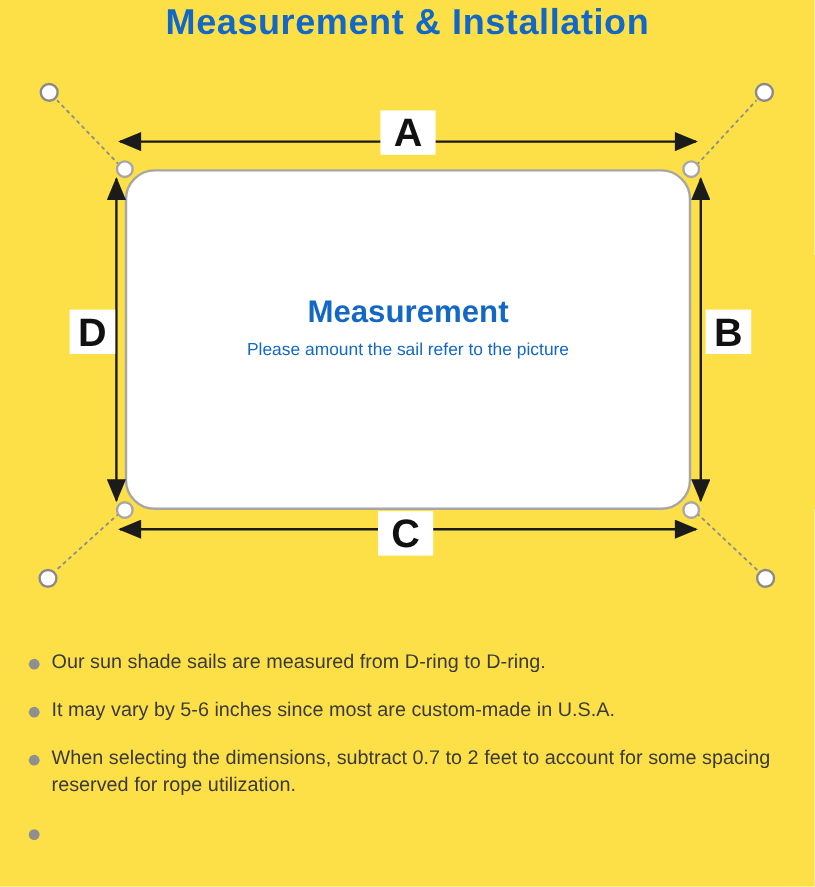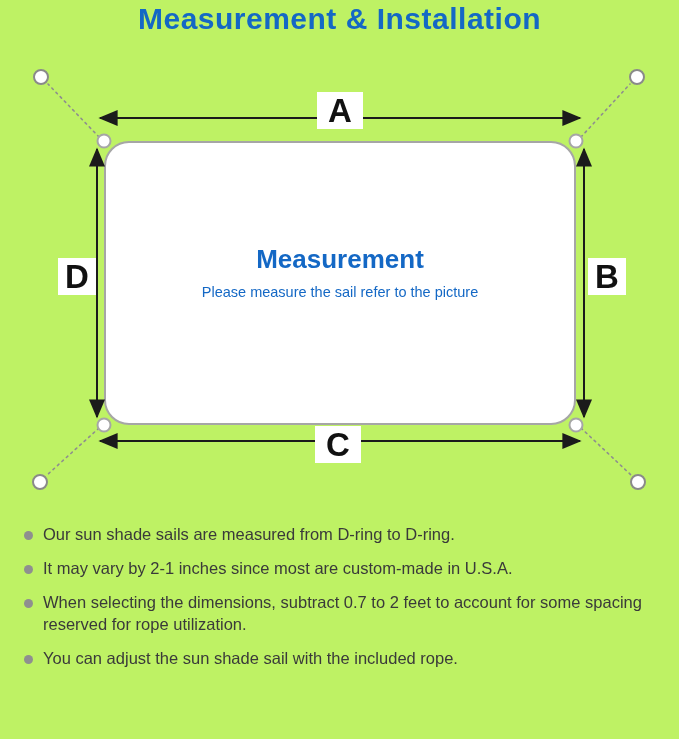--- a/index.html
+++ b/index.html
@@ -7,21 +7,21 @@
   body {
     width: 679px;
     height: 739px;
     font-family: "Liberation Sans", sans-serif;
     position: relative;
   }
   .page {
     position: relative;
     width: 679px;
     height: 739px;
-    background: #bef264;
+    background: #fde047;
     overflow: hidden;
   }
   .title {
     position: absolute;
     top: 2px;
     left: 0;
     width: 100%;
     text-align: center;
     font-size: 30px;
     font-weight: bold;
@@ -73,20 +73,21 @@
     padding: 0 18px 0 24px;
     list-style: none;
   }
   .bullet-item {
     display: flex;
     align-items: flex-start;
     margin-bottom: 12px;
     color: #3a3a3a;
     font-size: 16.5px;
     line-height: 1.33;
+    margin-top: 18px;
   }
   .bullet-dot {
     flex: 0 0 auto;
     width: 9px;
     height: 9px;
     border-radius: 50%;
     background: #8f8f8f;
     margin: 7px 10px 0 0;
   }
 </style>
@@ -128,36 +129,35 @@
       <line class="dim" x1="584" y1="149" x2="584" y2="417" marker-start="url(#arrowhead)" marker-end="url(#arrowhead)"></line>
     </svg>
 
     <div class="side-label label-a">A</div>
     <div class="side-label label-b">B</div>
     <div class="side-label label-c">C</div>
     <div class="side-label label-d">D</div>
 
     <div class="center-text">
       <div class="center-heading">Measurement</div>
-      <div class="center-sub">Please measure the sail refer to the picture</div>
+      <div class="center-sub">Please amount the sail refer to the picture</div>
     </div>
   </div>
 
   <ul class="bullets">
     <li class="bullet-item">
       <span class="bullet-dot"></span>
       <span class="bullet-text">Our sun shade sails are measured from D-ring to D-ring.</span>
     </li>
     <li class="bullet-item">
       <span class="bullet-dot"></span>
-      <span class="bullet-text">It may vary by 2-1 inches since most are custom-made in U.S.A.</span>
+      <span class="bullet-text">It may vary by 5-6 inches since most are custom-made in U.S.A.</span>
     </li>
     <li class="bullet-item">
       <span class="bullet-dot"></span>
       <span class="bullet-text">When selecting the dimensions, subtract 0.7 to 2 feet to account for some spacing reserved for rope utilization.</span>
     </li>
     <li class="bullet-item">
       <span class="bullet-dot"></span>
-      <span class="bullet-text">You can adjust the sun shade sail with the included rope.</span>
     </li>
   </ul>
 
 </div>
 
 </body></html>

